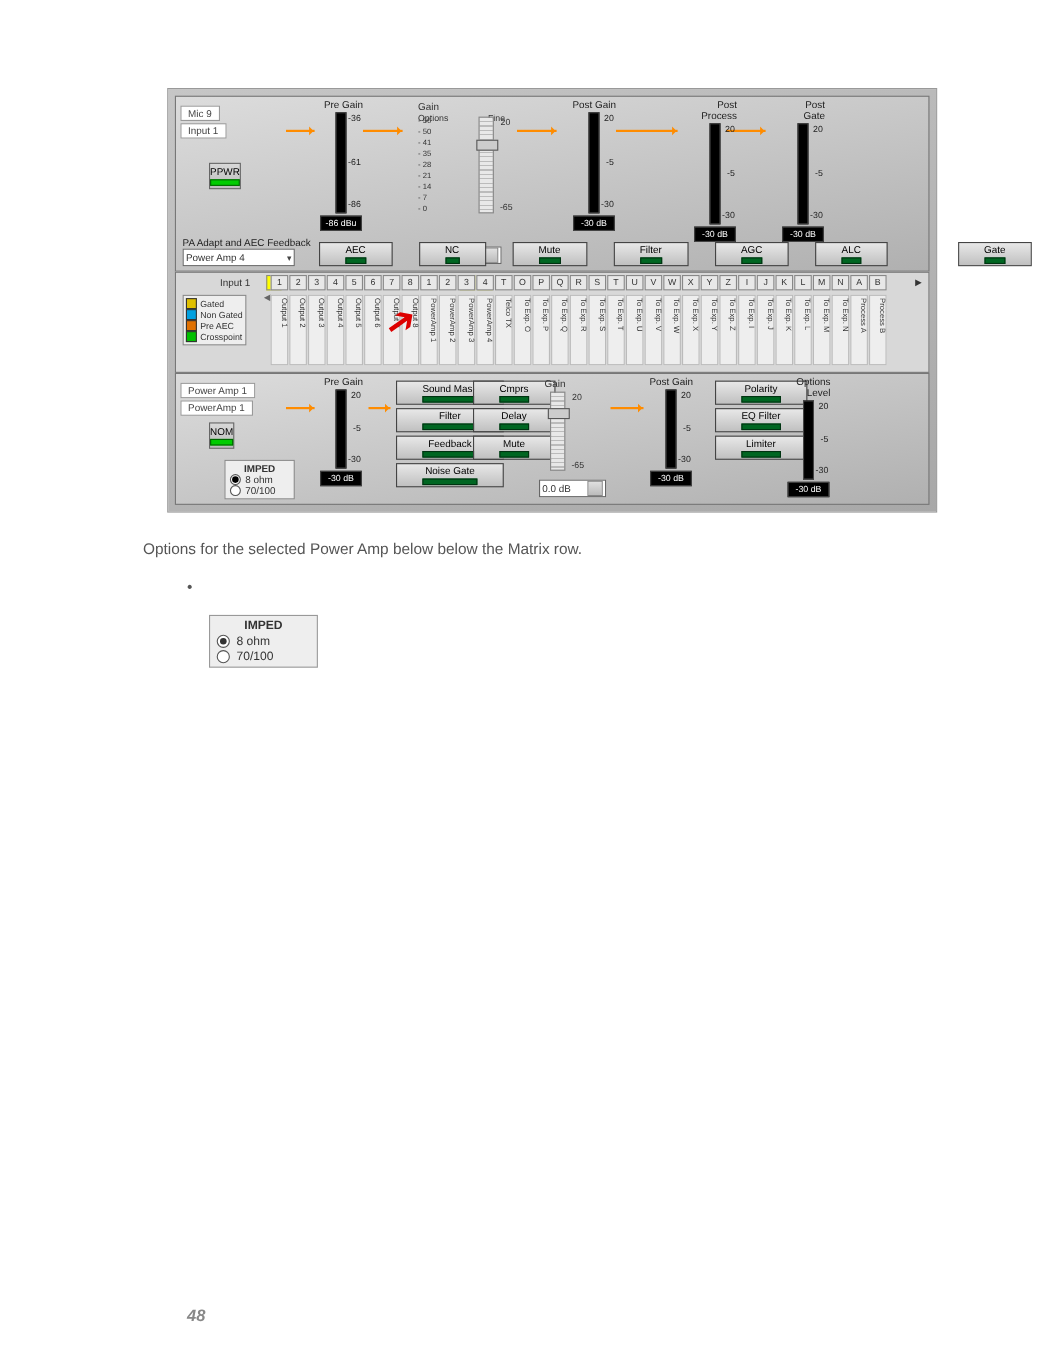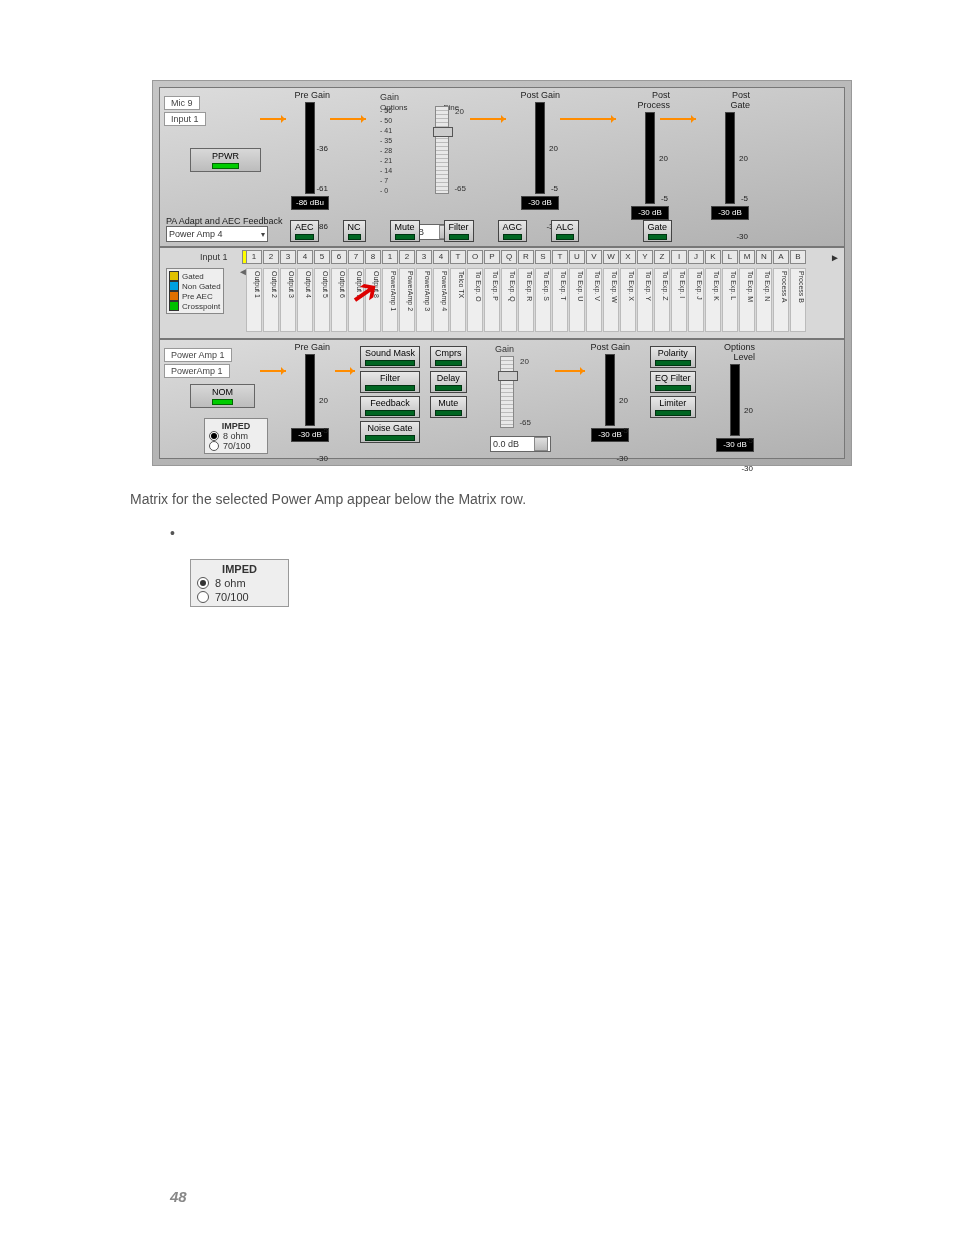--- a/index.html
+++ b/index.html
@@ -4,29 +4,29 @@
 <style>
   html,body{margin:0;padding:0;background:#fff;font-family:Arial,Helvetica,sans-serif;color:#333;}
   .page{width:954px;height:1235px;position:relative;box-sizing:border-box;padding:80px 80px 40px 130px;}
   .screenshot{width:700px;border:1px solid #999;background:linear-gradient(160deg,#c6c6c6,#a8a8a8);position:relative;margin:0 auto 25px;padding:6px;box-sizing:border-box;}
   
   .panel-top,.panel-bottom{position:relative;border:1px solid #777;background:linear-gradient(170deg,#dcdcdc,#b0b0b0);box-sizing:border-box;height:160px;}
   .panel-bottom{height:120px;margin-top:0;}
   .matrix{height:90px;border:1px solid #777;background:#d8d8d8;position:relative;}
   
   .ch-label{position:absolute;left:4px;background:#fff;border:1px solid #999;font:9px Arial;padding:1px 6px;color:#444;}
-  .ppwr,.nom{position:absolute;left:30px;border:1px solid #666;background:linear-gradient(#d8d8d8,#bcbcbc);font:9px Arial;padding:2px 21px;color:#000;}
+  .ppwr,.nom{position:absolute;left:30px;border:1px solid #666;background:linear-gradient(#d8d8d8,#bcbcbc);font:9px Arial;padding:2px 0;color:#000;}
   .ppwr .bar,.nom .bar{display:block;height:4px;background:#0c0;border:1px solid #060;margin-top:2px;}
   .meter{position:absolute;width:40px;text-align:center;}
   .meter .title{font:9px Arial;color:#222;text-align:right;}
   .meter .bar{width:8px;height:90px;background:#000;margin:2px auto;border:1px solid #444;position:relative;}
-  .meter .tick{position:absolute;right:-14px;font:8px Arial;color:#222;margin-top:41px;}
+  .meter .tick{position:absolute;right:-14px;font:8px Arial;color:#222;}
   .meter .db{width:36px;height:12px;background:#000;color:#fff;font:8px Arial;line-height:12px;border:1px solid #444;margin:0 auto;}
   .btnrow{position:absolute;bottom:4px;left:130px;right:10px;display:flex;gap:24px;}
-  .btnrow>div,.outbtns>div{border:1px solid #444;background:linear-gradient(#e8e8e8,#c0c0c0);font:9px Arial;padding:1px 4px;color:#000;text-align:center;position:relative;}
+  .btnrow>div,.outbtns>div{border:1px solid #444;background:linear-gradient(#e8e8e8,#c0c0c0);font:9px Arial;padding:1px 23px;color:#000;text-align:center;position:relative;}
   .btnrow>div::after,.outbtns>div::after{content:"";display:block;height:4px;background:#062;border:1px solid #031;margin-top:2px;}
   .paref{position:absolute;left:6px;bottom:20px;font:9px Arial;color:#222;}
   .combo{position:absolute;left:6px;bottom:4px;width:96px;height:14px;background:#fff;border:1px solid #666;font:9px Arial;padding:0 2px;display:flex;align-items:center;justify-content:space-between;}
   .combo::after{content:"▾";font-size:8px;color:#444;}
   
   .gain{position:absolute;top:4px;left:220px;width:110px;}
   .gain .title{font:9px Arial;}
   .ticks{font:7px Arial;color:#333;line-height:10px;position:absolute;left:0;top:14px;}
   .fineslider{position:absolute;left:55px;top:14px;width:12px;height:86px;border:1px solid #888;background:repeating-linear-gradient(#e8e8e8,#e8e8e8 3px,#bbb 3px,#bbb 4px);}
   .fineslider .hdl{position:absolute;left:-3px;top:20px;width:18px;height:8px;background:#ccc;border:1px solid #555;}
@@ -324,21 +324,21 @@
           </div>
           <div class="db">-30 dB</div>
     </div>
 
     <div class="flow" style="left:100px;top:30px;width:26px"></div>
     <div class="flow" style="left:175px;top:30px;width:20px"></div>
     <div class="flow" style="left:395px;top:30px;width:30px"></div>
   </div>
 </div>
 
-<p class="body-text">Matrix for the selected Power Amp appear below the Matrix row.</p>
+<p class="body-text">Options for the selected Power Amp below below the Matrix row.</p>
 <div class="bullet">
       <span>•</span>
     </div>
 
 <div class="imped-lg">
   <div class="ttl">IMPED</div>
   <div class="r">
         <span class="rd sel"></span>
         <span>8 ohm</span>
       </div>

